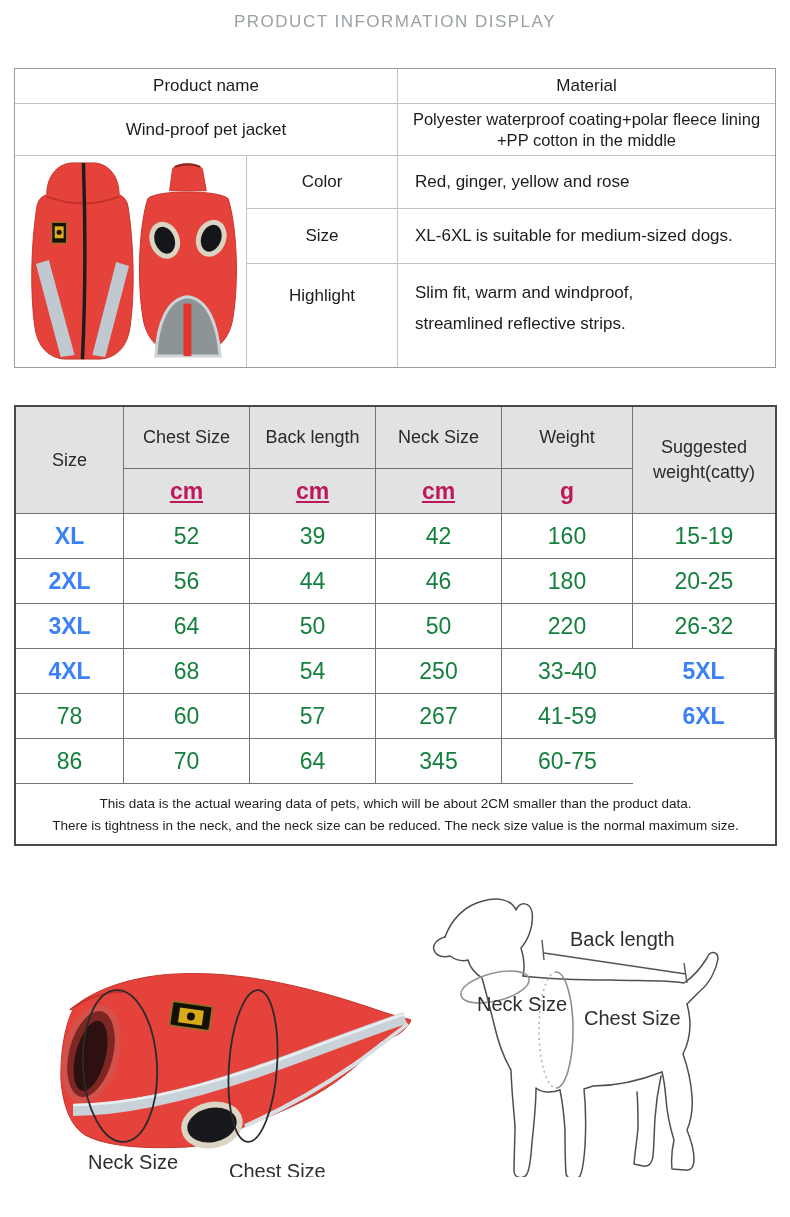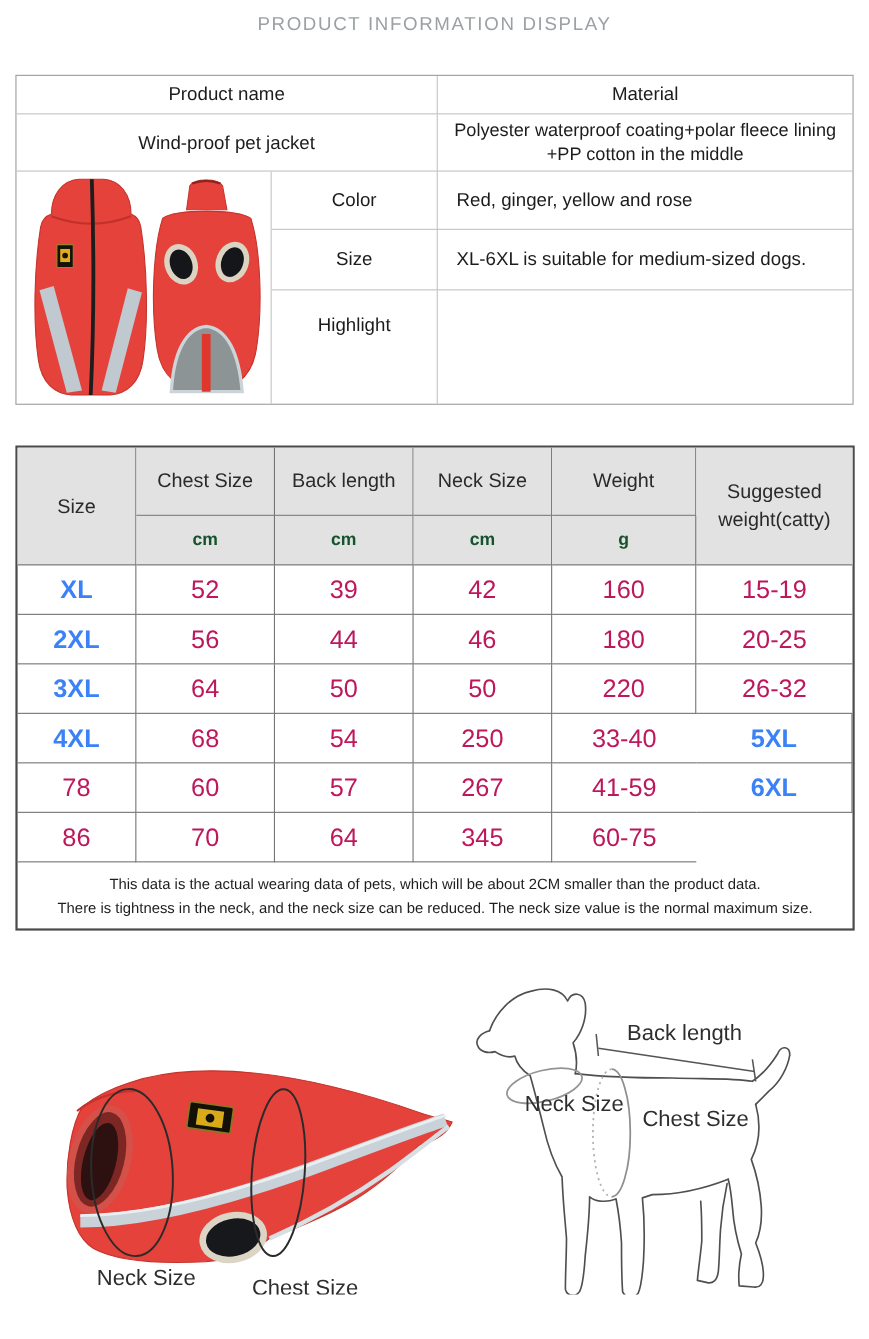--- a/index.html
+++ b/index.html
@@ -46,23 +46,23 @@
     border:2px solid #4a4a4a; background:#fff;
   }
   .st-cell {
     border-right:1px solid #747474; border-bottom:1px solid #747474;
     display:flex; align-items:center; justify-content:center; box-sizing:border-box;
   }
   .st-head { background:#e2e2e2; font-size:18px; color:#2a2a2a; }
   .st-last { border-right:none; }
   .st-size-head { grid-column:1; grid-row:1/3; }
   .st-sugg-head { grid-column:6; grid-row:1/3; border-right:none; line-height:1.4; text-align:center; padding:0 8px; }
-  .st-unit { font-weight:bold; font-size:16px; color:#14532d; }
+  .st-unit { font-weight:bold; font-size:23px; color:#be185d;text-decoration:underline; }
   .st-rowlabel { font-weight:bold; font-size:23px; color:#3b82f6; }
-  .st-val { font-size:23px; color:#be185d; }
+  .st-val { font-size:23px; color:#15803d; }
   .st-note {
     grid-column:1/7; border:none; display:flex; flex-direction:column;
     justify-content:center; gap:7px; font-size:13.5px; color:#1e1e1e; text-align:center;
   }
 
   
   .jacket-svg { position:absolute; left:15px;  top:958px; }
   .dog-svg    { position:absolute; left:425px; top:890px; }
   .fig-label  { position:absolute; font-size:20px; color:#2e2e2e; white-space:nowrap; }
   #lbl-backlength { left:570px; top:928px; }
@@ -118,20 +118,21 @@
           <rect x="169" y="148" width="8" height="53" fill="#df362d"></rect>
         </g>
       </svg>
     </div>
 
     <div class="it-cell it-lab-color">Color</div>
     <div class="it-cell it-val-color">Red, ginger, yellow and rose</div>
     <div class="it-cell it-lab-size">Size</div>
     <div class="it-cell it-val-size">XL-6XL is suitable for medium-sized dogs.</div>
     <div class="it-cell it-lab-high">Highlight</div>
+    <div class="it-cell it-val-high">Slim fit, warm and windproof, streamlined reflective strips.</div>
   </div>
 
   <div class="size-table">
     <div class="st-cell st-head st-size-head">Size</div>
     <div class="st-cell st-head">Chest Size</div>
     <div class="st-cell st-head">Back length</div>
     <div class="st-cell st-head">Neck Size</div>
     <div class="st-cell st-head">Weight</div>
     <div class="st-cell st-head st-sugg-head">Suggested weight(catty)</div>
 

